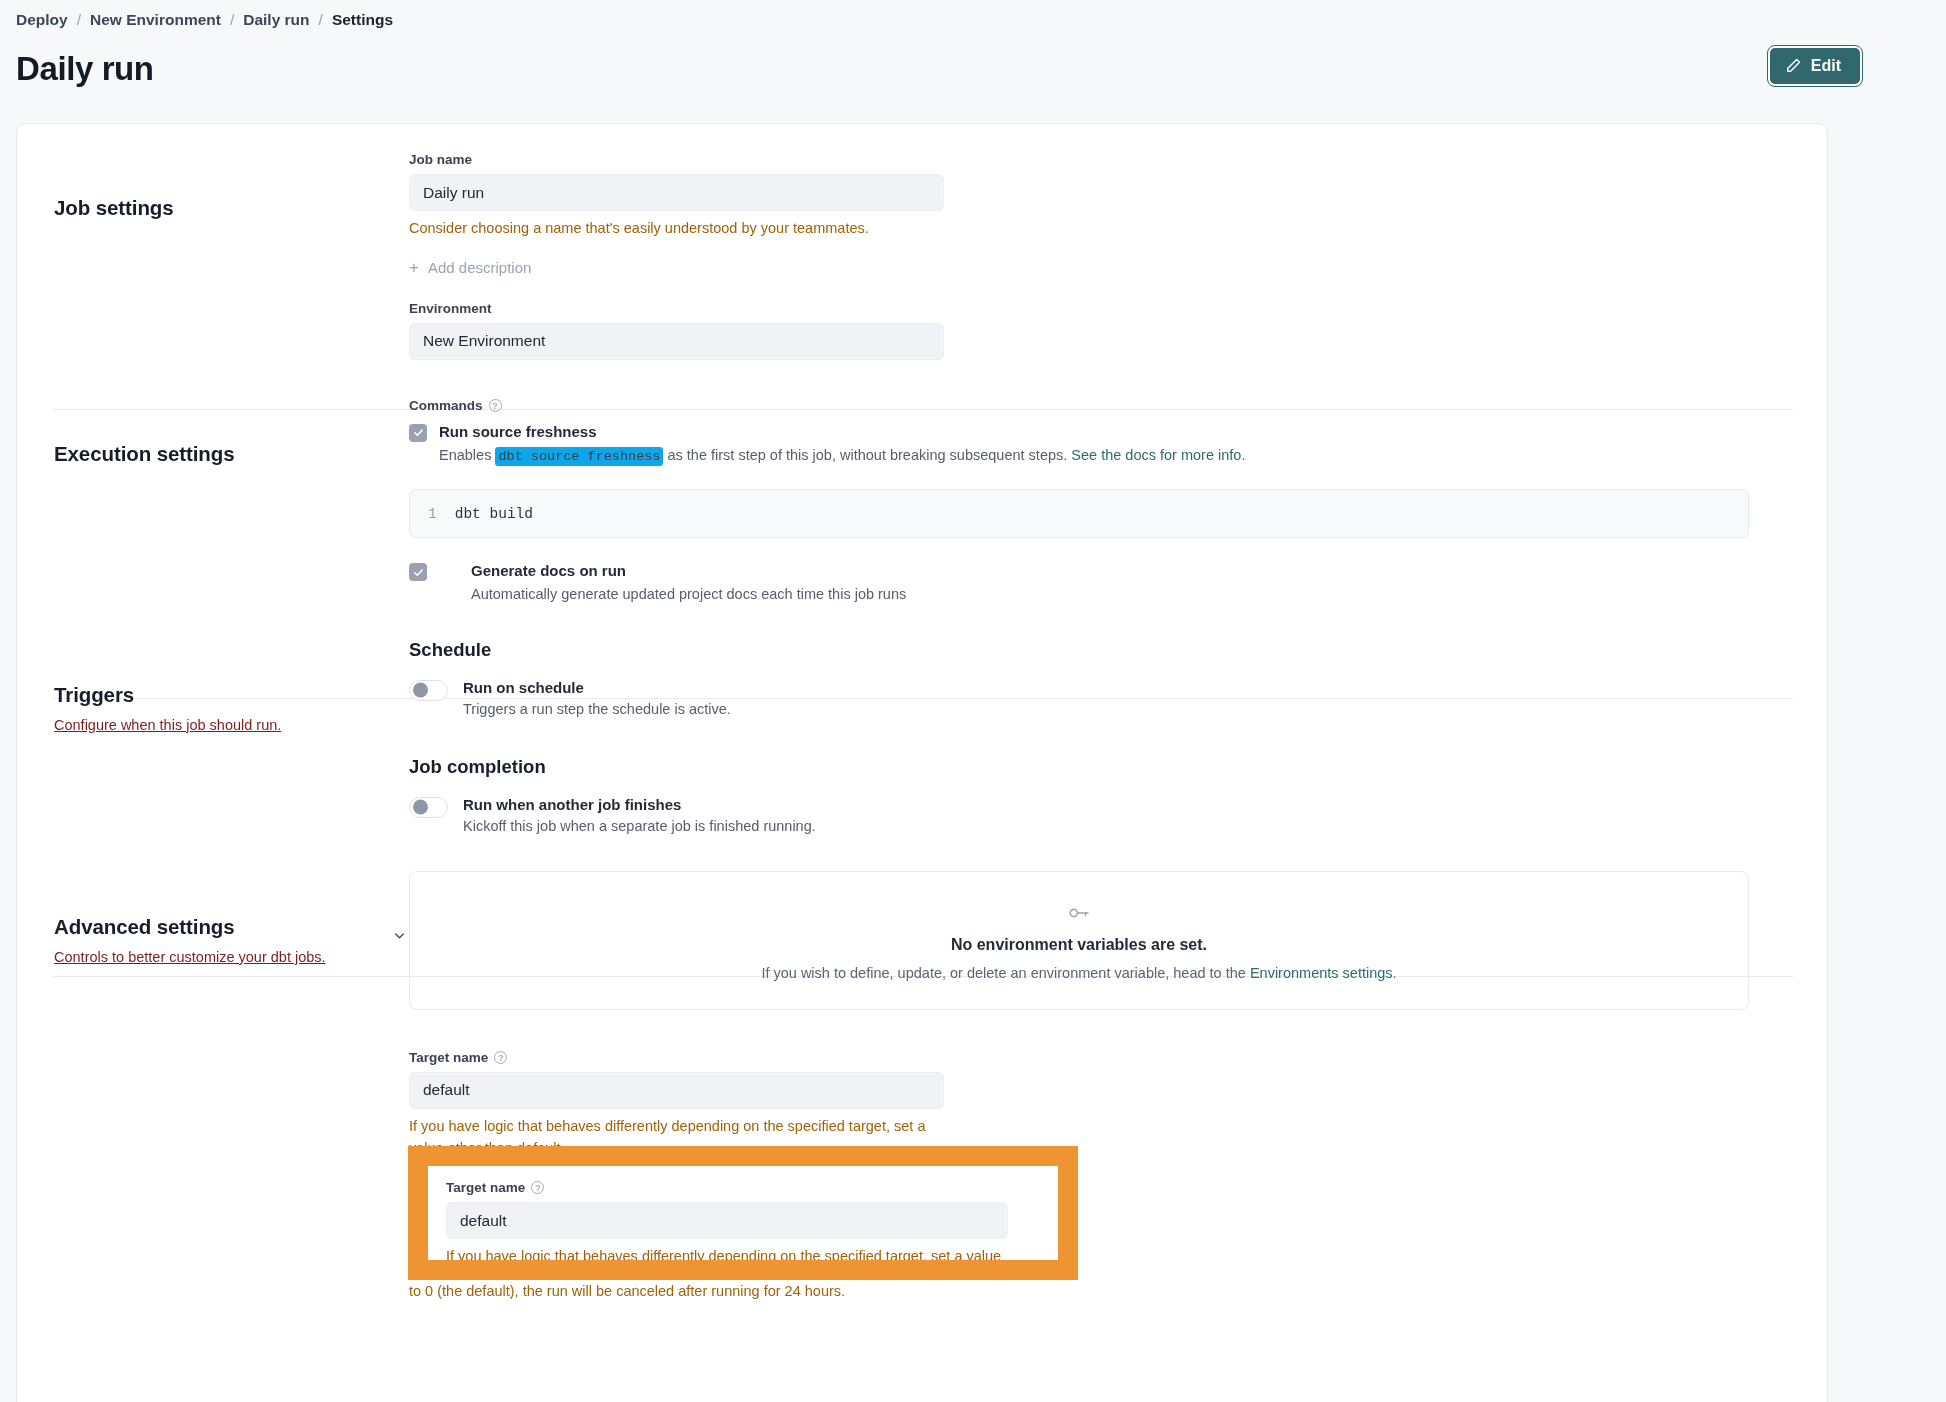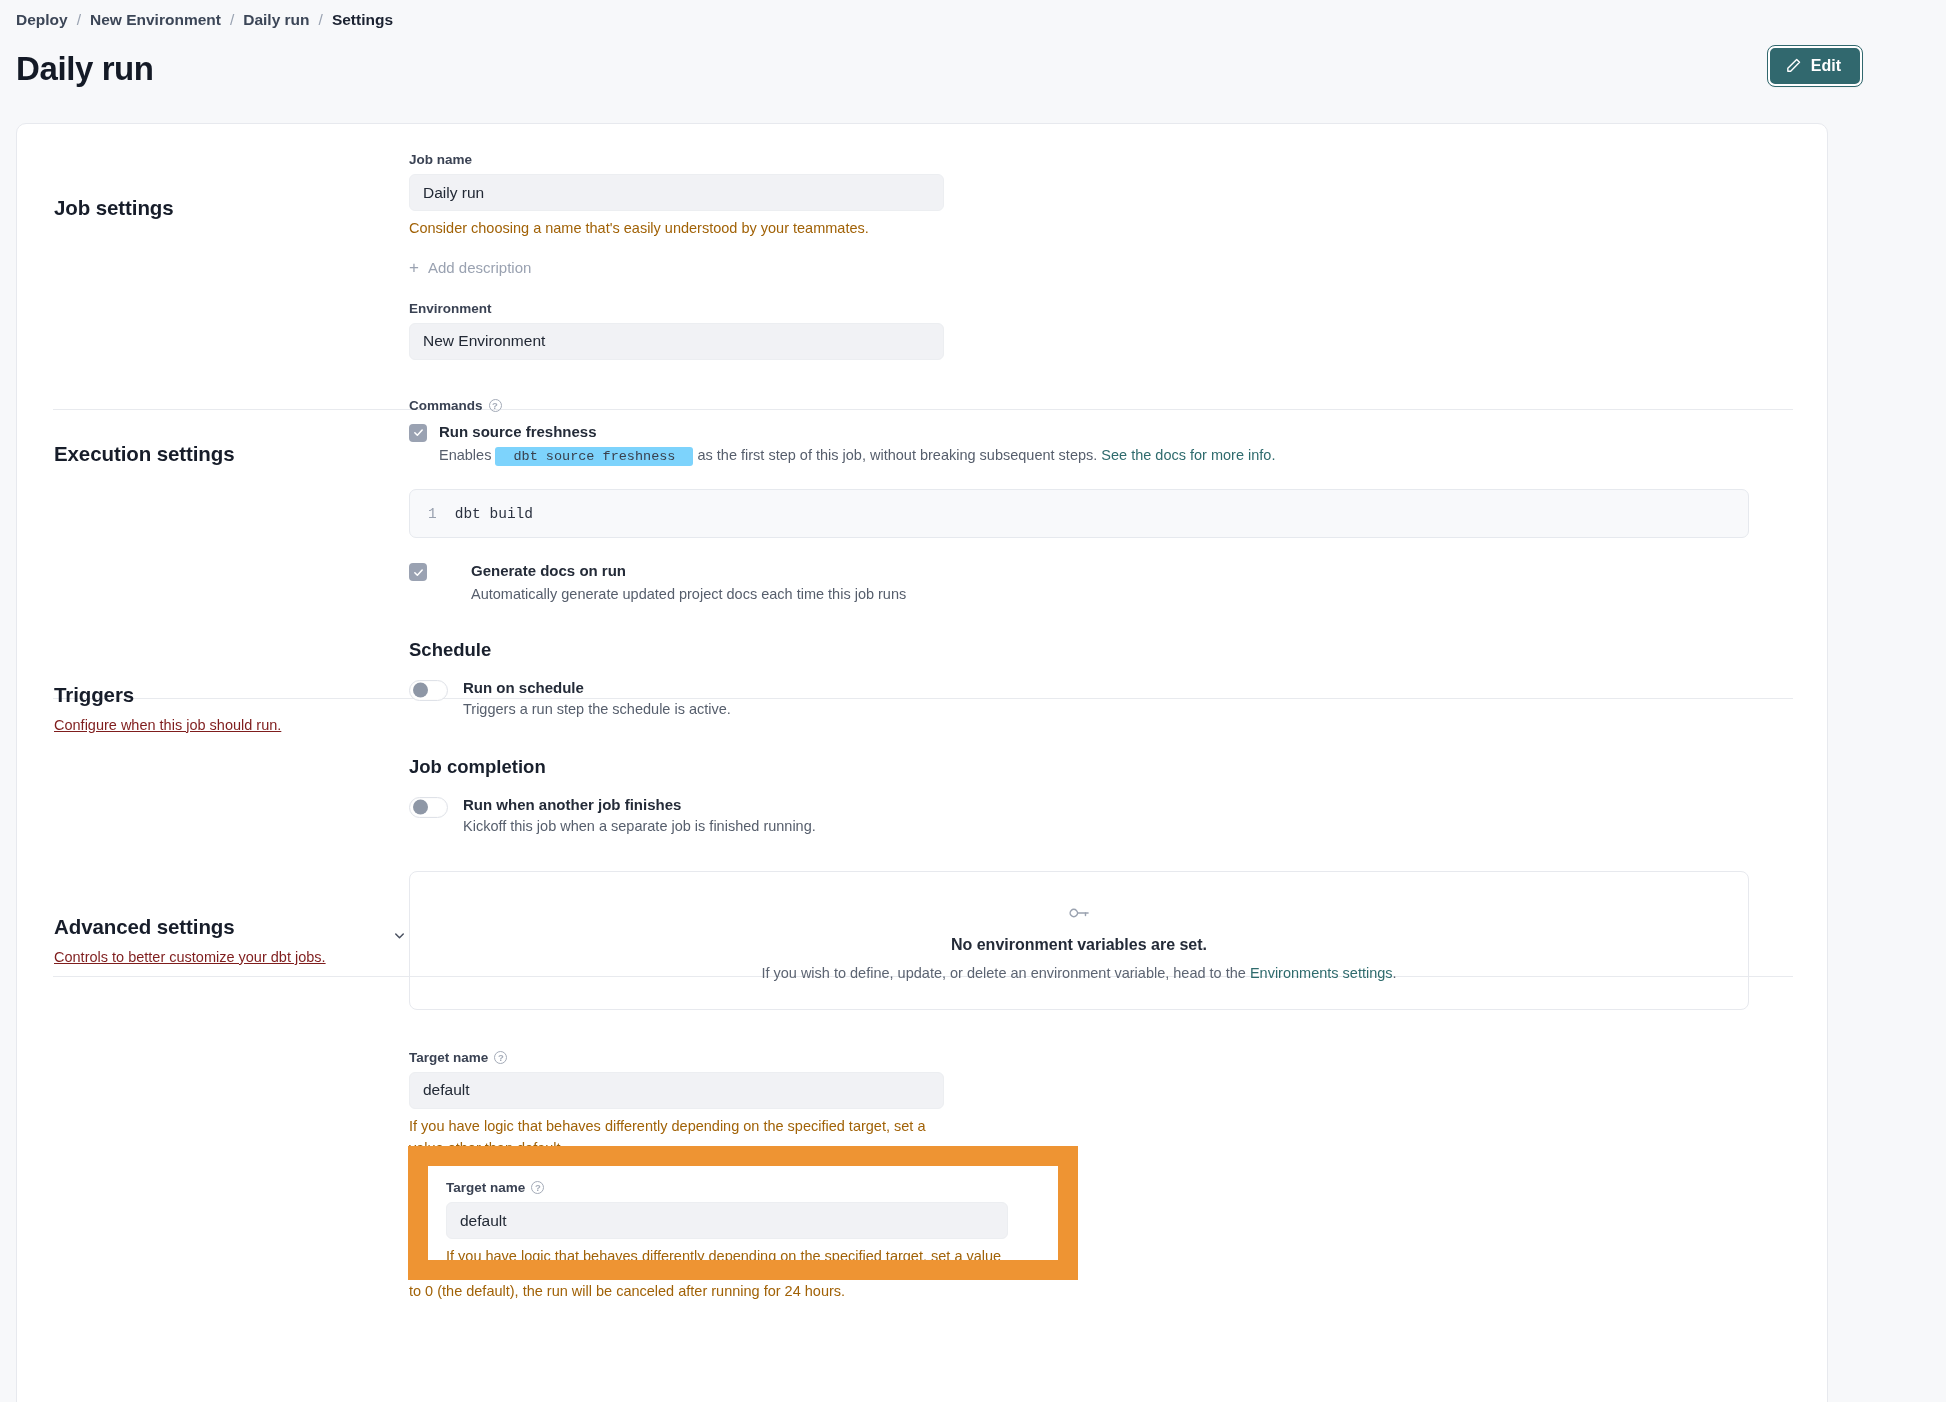--- a/index.html
+++ b/index.html
@@ -102,23 +102,23 @@
   .checkbox {
     width: 18px; height: 18px; border-radius: 4px;
     background: #9aa2b2; flex: 0 0 18px;
     display: flex; align-items: center; justify-content: center;
     margin-top: 1px;
   }
   .checkbox svg { display:block; }
   .check-title { font-size: 15px; font-weight: 700; color: #242b38; }
   .check-desc { font-size: 14.5px; color: #565e6c; margin-top: 5px; line-height:1.5; }
   .code-inline {
-    background: #7dd3fc; border-radius: 3px;
+    background: #0ea5e9; border-radius: 3px;
     font-family: "Liberation Mono", monospace;
-    font-size: 13.5px; padding: 2px 18px; color: #39404d;
+    font-size: 13.5px; padding: 2px 3px; color: #39404d;
   }
   .link { color: #2f6b6d; text-decoration: none; }
 
   
   .code-block {
     background: #f8f9fb;
     border: 1px solid #e6e9ee;
     border-radius: 7px;
     height: 49px;
     display: flex; align-items: center;

